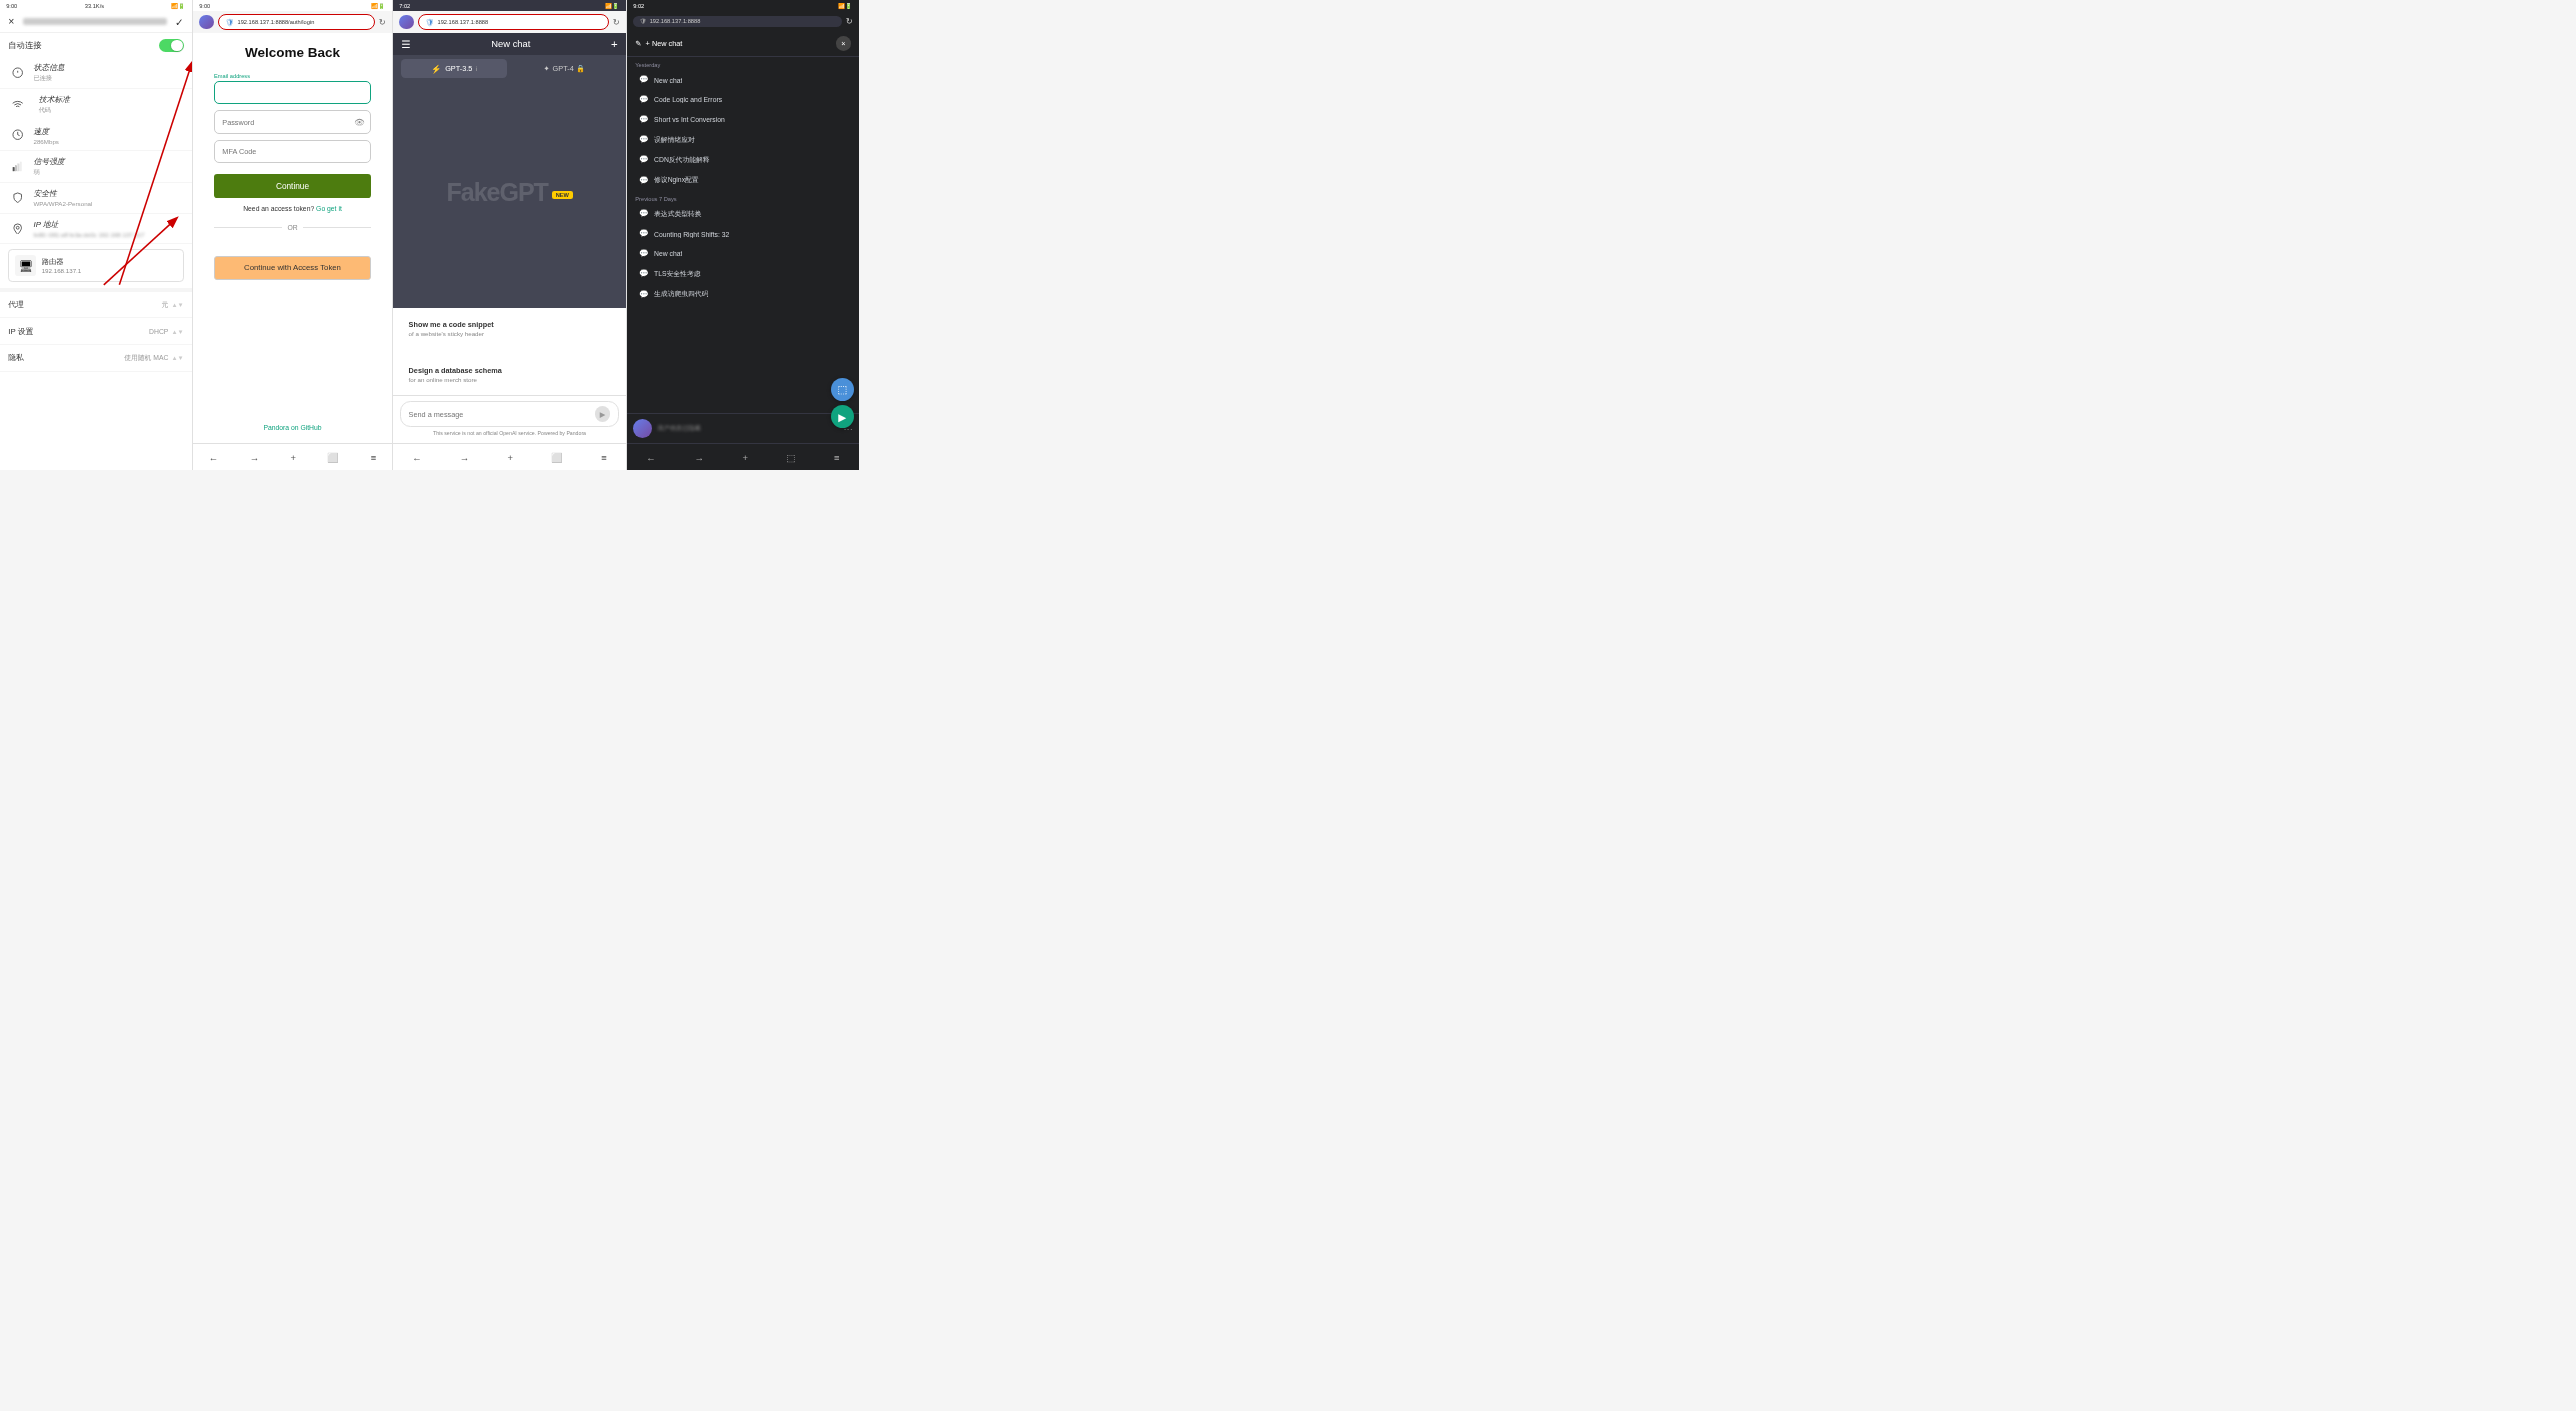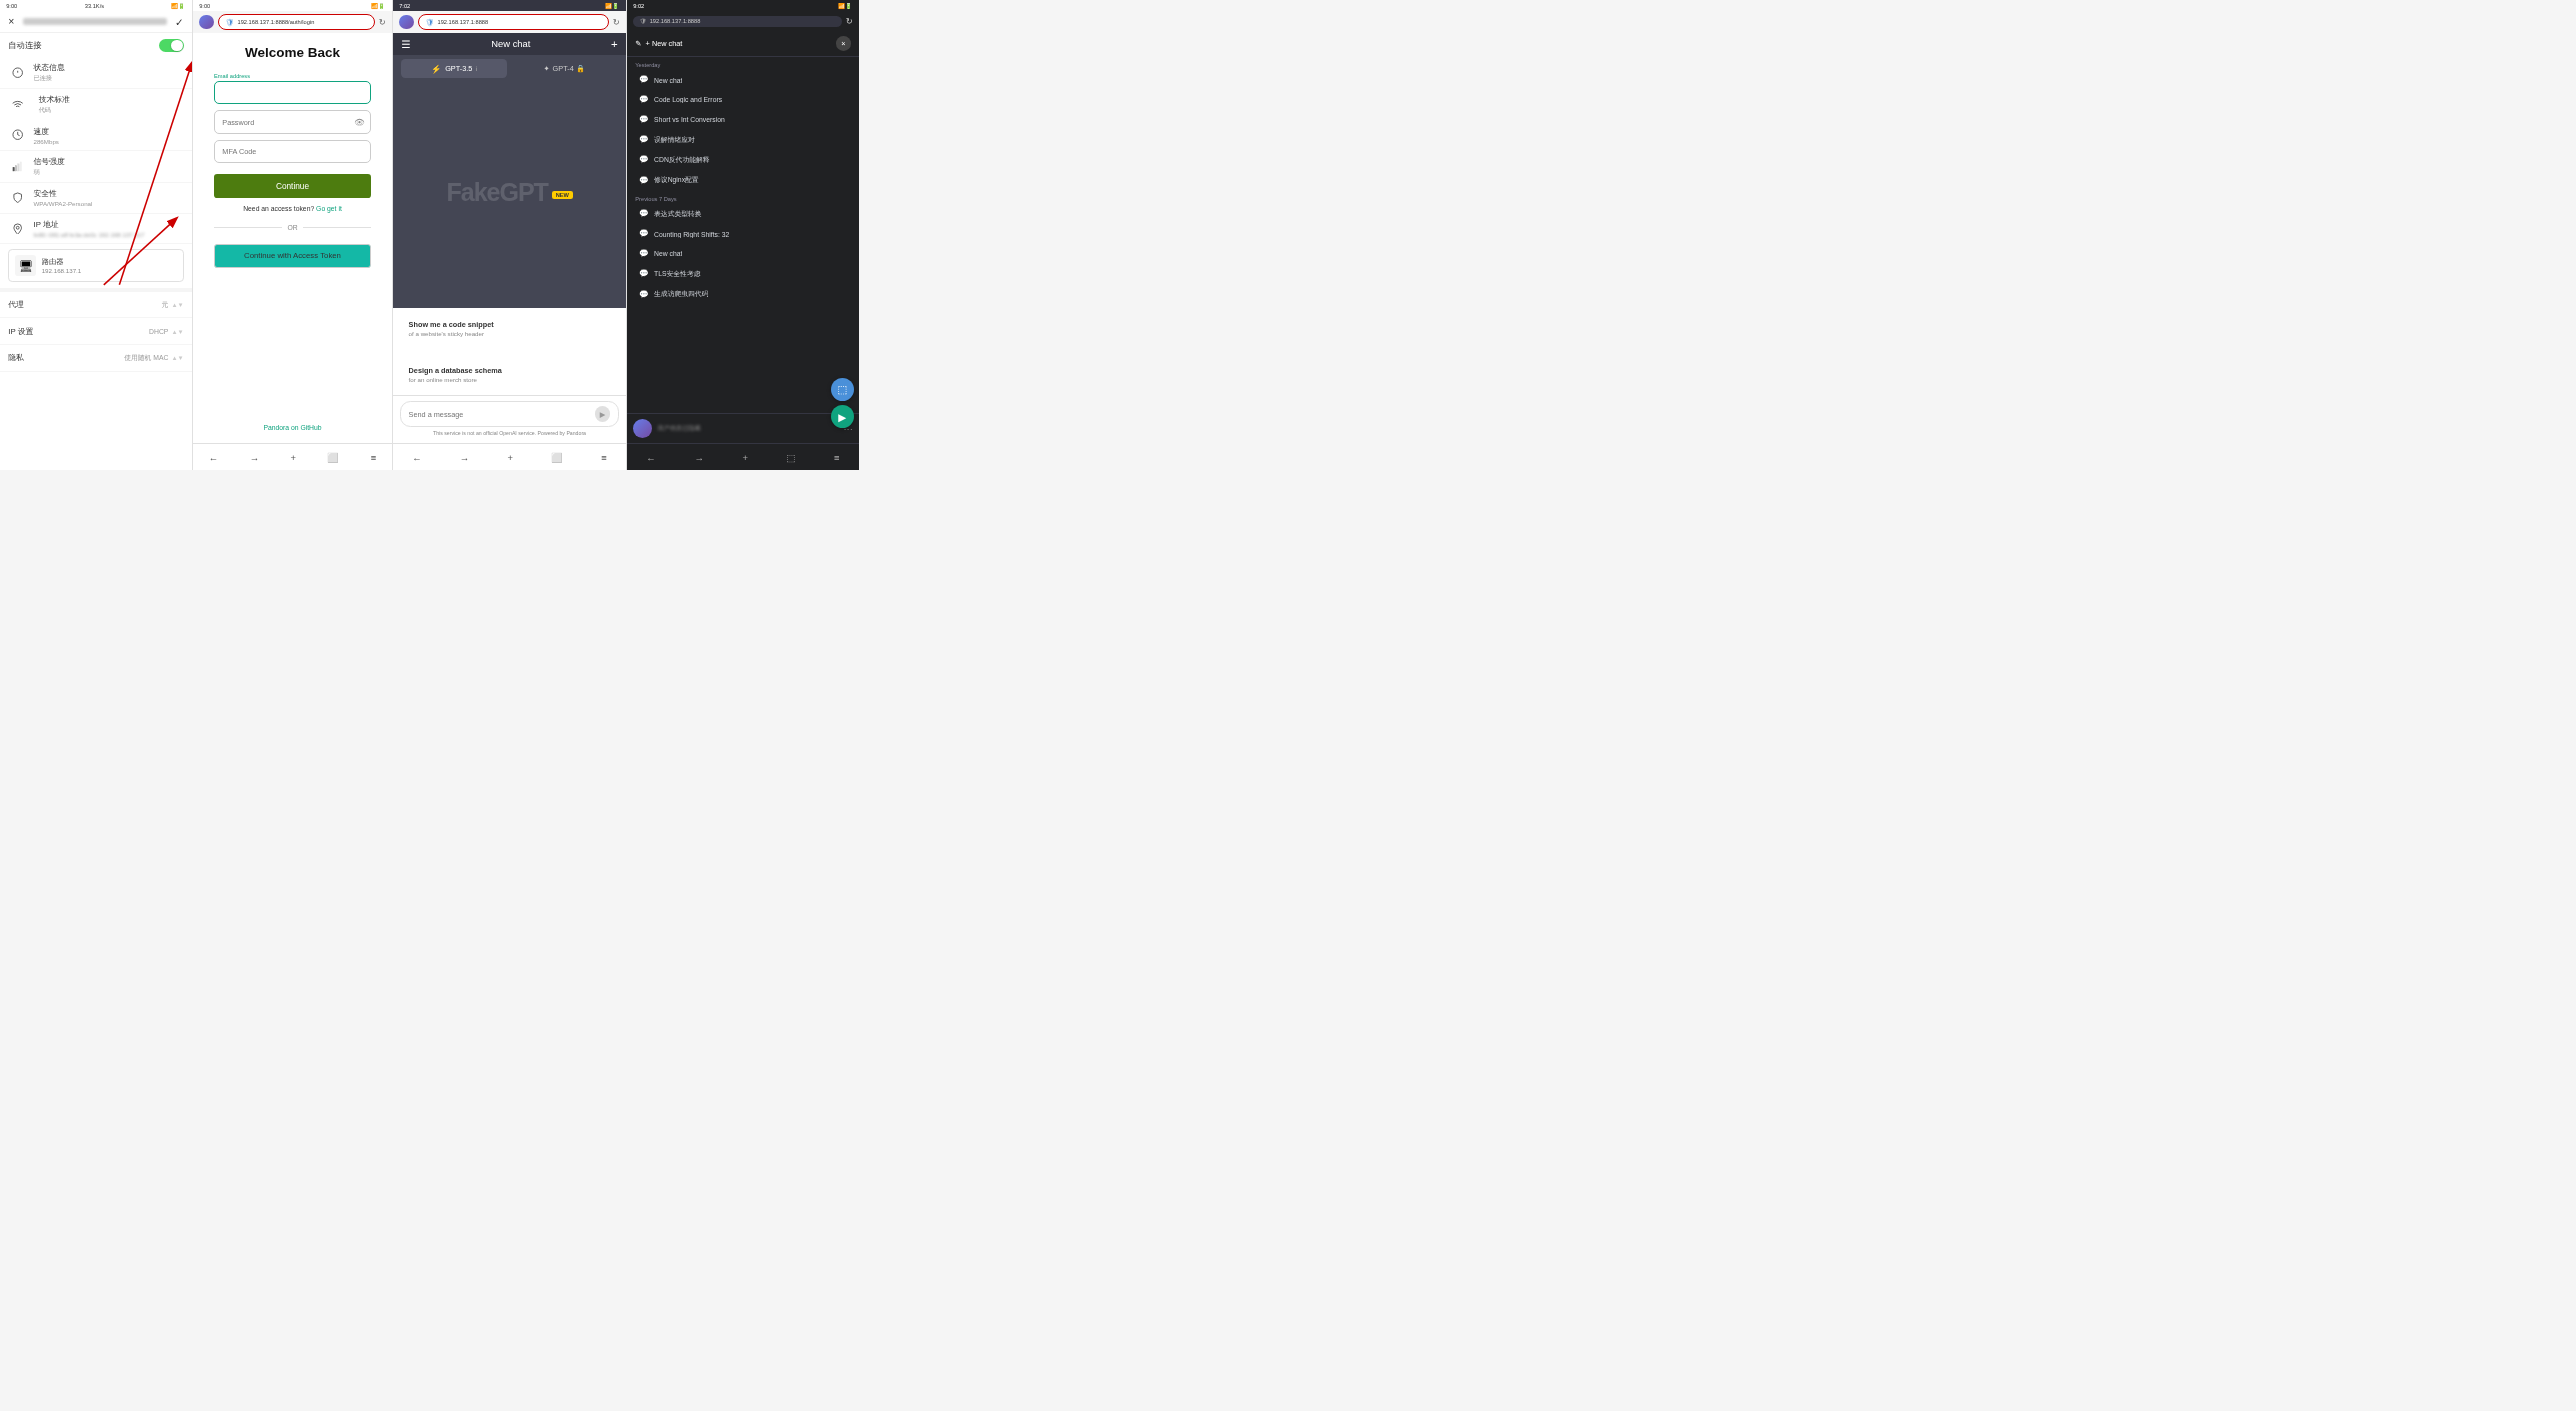--- a/index.html
+++ b/index.html
@@ -98,21 +98,21 @@
     .net-icon {
       width: 19px;
       height: 19px;
       display: flex;
       align-items: center;
       justify-content: center;
       margin-right: 6.2px;
     }
     .net-icon svg { width: 11.4px; height: 11.4px; }
     .net-info { flex: 1; }
-    .net-title { font-size: 7.8px; color: #333; font-weight: 500; }
+    .net-title { font-size: 7.8px; color: #333; font-weight: 500; font-style: italic; }
     .net-subtitle { font-size: 6.2px; color: #999; margin-top: 1px; }
     .tech-section {
       padding: 5.2px 8.3px;
     }
     .divider { height: 4.2px; background: #f5f5f5; }
     .setting-row {
       display: flex;
       align-items: center;
       justify-content: space-between;
       padding: 7.3px 8.3px;
@@ -272,28 +272,28 @@
       align-items: center;
       width: 100%;
       margin: 4.2px 0;
       gap: 5.2px;
       color: #888;
       font-size: 6.8px;
     }
     .or-line { flex: 1; height: 0.5px; background: #e0e0e0; }
     .token-btn {
       width: 100%;
-      background: #14b8a6;
+      background: #fdba74;
       color: #333;
       border: 0.8px solid #ccc;
       border-radius: 3.1px;
       padding: 6.2px;
       font-size: 7.8px;
       cursor: pointer;
-      margin-top: 9px;
+      margin-top: 21px;
     }
     .github-link {
       color: #10a37f;
       font-size: 6.8px;
       text-align: center;
       margin-top: auto;
       padding-top: 10.4px;
       text-decoration: none;
     }
     .login-bottom-nav {

